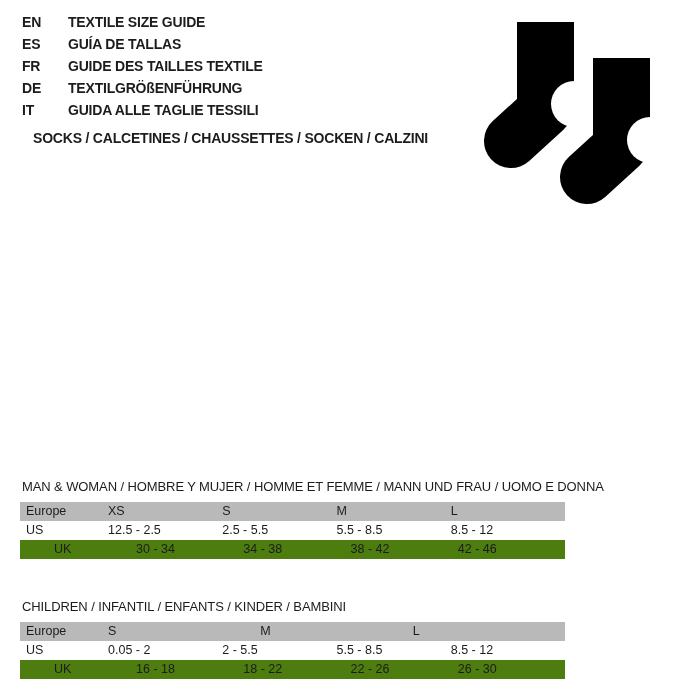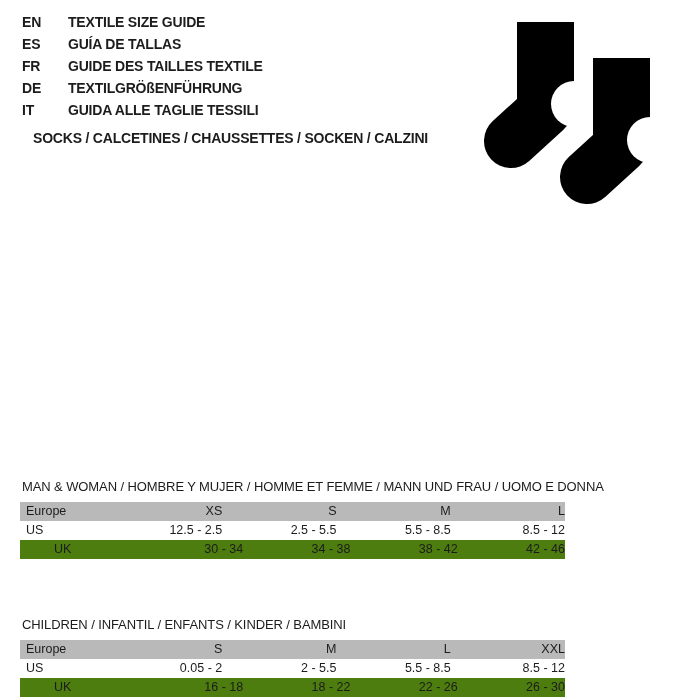--- a/index.html
+++ b/index.html
@@ -26,31 +26,31 @@
 
   
   .socks-svg { position:absolute; left:477px; top:14px; }
 
   
   .size-table {
     position:absolute; left:20px; width:545px;
     font-stretch:condensed;
   }
   .size-table.t1 { top:479px; }
-  .size-table.t2 { top:599px;margin-top:18px; }
+  .size-table.t2 { top:599px; }
   .table-title {
     font-size:13px; font-weight:400; line-height:15px;
     letter-spacing:-0.1px; margin:0 0 8px 2px; white-space:nowrap;
   }
   .trow { display:flex; height:19px; line-height:19px; font-size:12.5px; }
   .trow.thead { background:#b9b9b9; }
   .trow.r-odd  { background:#ffffff; }
   .trow.r-even { background:#4d7c0f;padding-left:28px; }
   .trow .c0 { flex:0 0 82px; padding-left:6px; text-align:left; }
-  .trow .c  { flex:1 1 0; text-align:right; }
+  .trow .c  { flex:1 1 0; text-align:left; }
 </style>
 </head>
 <body>
 
 <div class="page">
 
   <div class="lang-block">
     <div class="lang-row">
       <span class="lang-code">EN</span>
       <span class="lang-text">TEXTILE SIZE GUIDE</span>
@@ -112,21 +112,20 @@
     </div>
   </div>
 
   <div class="size-table t2">
     <div class="table-title">CHILDREN / INFANTIL / ENFANTS / KINDER / BAMBINI</div>
     <div class="trow thead">
       <div class="c0">Europe</div>
       <div class="c">S</div>
       <div class="c">M</div>
       <div class="c">L</div>
-      <div class="c">XXL</div>
     </div>
     <div class="trow r-odd">
       <div class="c0">US</div>
       <div class="c">0.05 - 2</div>
       <div class="c">2 - 5.5</div>
       <div class="c">5.5 - 8.5</div>
       <div class="c">8.5 - 12</div>
     </div>
     <div class="trow r-even">
       <div class="c0">UK</div>

